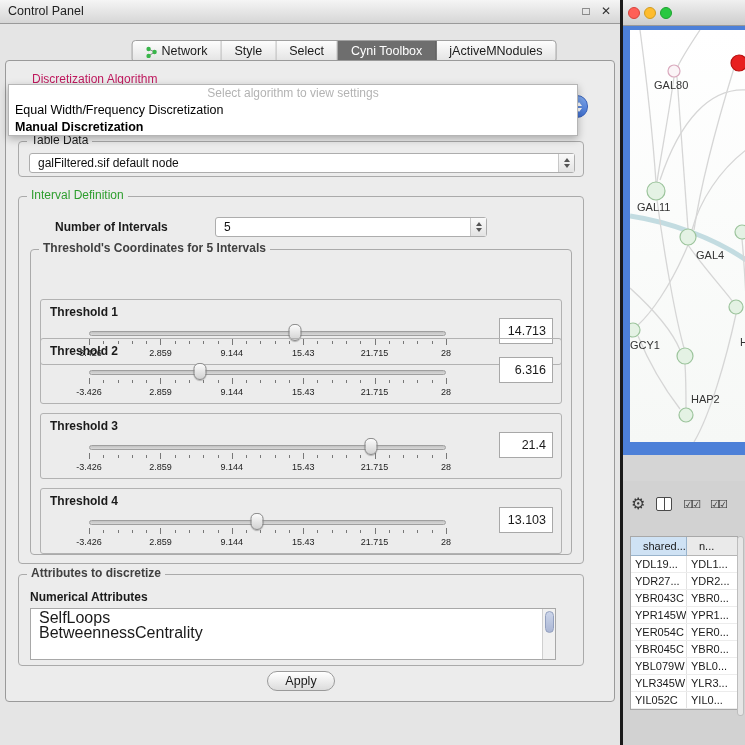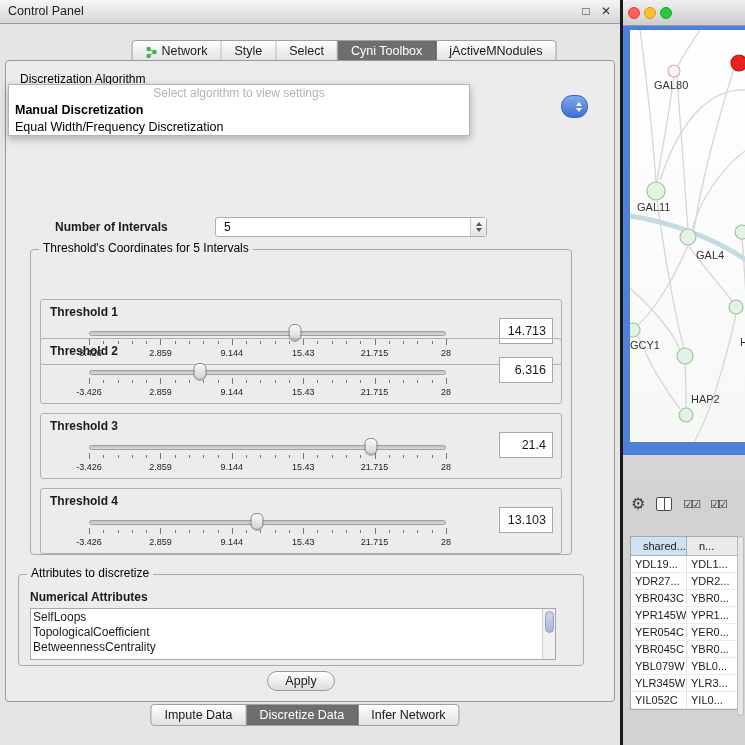--- a/index.html
+++ b/index.html
@@ -25,39 +25,39 @@
   #top-tabs { left:310px; top:40px; transform:translateX(-50%);margin-left:34px; }
   #bottom-tabs { left:305px; top:704px; transform:translateX(-50%); height:22px; }
   #bottom-tabs .seg { line-height:20px; }
 
   #content-panel { position:absolute; left:5px; top:60px; width:610px; height:642px;
     border:1px solid #9a9a9a; border-radius:4px; background:#ececec; }
 
   .group { position:absolute; border:1px solid #aaa; border-radius:4px; }
   .group-label { position:absolute; top:-9px; left:8px; background:#ececec; padding:0 4px; font-size:12px; white-space:nowrap; }
   .group-label.green { color:#2e9e2e; }
-  .group-label.blue { color:#000000; }
+  .group-label.blue { color:#404040;font-weight:bold; }
 
   
   .combo { position:absolute; height:20px; background:#fff; border:1px solid #adadad; border-radius:3px; display:flex; align-items:center; }
   .combo .val { flex:1; padding-left:8px; font-size:12px; color:#111; white-space:nowrap; overflow:hidden; }
   .spin { width:16px; height:100%; border-left:1px solid #c8c8c8; display:flex; flex-direction:column; align-items:center; justify-content:center; gap:2px; background:linear-gradient(#fafafa,#e3e3e3); }
   .tri-up { width:0; height:0; border-left:3.5px solid transparent; border-right:3.5px solid transparent; border-bottom:4px solid #555; }
   .tri-down { width:0; height:0; border-left:3.5px solid transparent; border-right:3.5px solid transparent; border-top:4px solid #555; }
 
   
-  #algo-label { position:absolute; left:20px; top:72px; font-size:12px; color:#000000; z-index:5; }
+  #algo-label { position:absolute; left:32px; top:72px; font-size:12px; color:#be185d; z-index:5; }
   #algo-combo-end { position:absolute; left:561px; top:95px; width:27px; height:23px; border-radius:11px;
     background:linear-gradient(#7fa8ec,#3f6fd0); border:1px solid #3a62b8; z-index:5;
     display:flex; flex-direction:column; align-items:center; justify-content:center; gap:2px; padding-left:8px; }
   #algo-combo-end .tri-up { border-bottom-color:#fff; }
   #algo-combo-end .tri-down { border-top-color:#fff; }
 
   
-  #popup { position:absolute; left:8px; top:84px; width:462px; height:52px; background:#fff;
+  #popup { position:absolute; left:8px; top:84px; width:570px; height:52px; background:#fff;
     border:1px solid #b5b5b5; box-shadow:0 3px 8px rgba(0,0,0,.28); z-index:10; }
   #popup .ph { height:17px; text-align:center; color:#b3b3b3; font-size:12px; line-height:16px; }
   #popup .item { height:17px; line-height:17px; padding-left:6px; font-size:12.5px; color:#000; }
   #popup .item.bold { font-weight:bold; }
 
   
   .thr-box { position:absolute; left:40px; width:522px; height:66px; border:1px solid #b2b2b2; border-radius:3px; }
   .thr-label { position:absolute; left:9px; top:5px; font-weight:bold; font-size:12px; }
   .slider-wrap { position:absolute; left:48px; top:24px; width:357px; height:36px; }
   .slider-track { position:absolute; left:0; right:0; top:7px; height:5px; background:linear-gradient(#c2c2c2,#d9d9d9); border:1px solid #9f9f9f; border-radius:3px; }
@@ -67,21 +67,21 @@
   .tick { position:absolute; top:2px; width:1px; height:3px; background:#777; }
   .tick.major { top:0; height:6px; }
   .tick-labels { position:absolute; left:0; right:0; top:24px; height:10px; }
   .tick-label { position:absolute; transform:translateX(-50%); font-size:9px; color:#222; white-space:nowrap; }
   .value-field { position:absolute; right:8px; top:18px; width:54px; height:26px; background:#fff; border:1px solid #a8a8a8;
     font-size:12.5px; text-align:right; line-height:24px; padding-right:6px; }
 
   
   #attr-list { position:absolute; left:30px; top:608px; width:526px; height:52px; background:#fff; border:1px solid #a8a8a8; overflow:hidden; }
   .list-inner { position:absolute; left:0; top:1px; right:13px; }
-  .list-item { height:15px; line-height:15px; padding-left:2px; font-size:12px; white-space:nowrap; }
+  .list-item { height:15px; line-height:15px; padding-left:8px; font-size:16px; white-space:nowrap; }
   .vscroll { position:absolute; right:0; top:0; bottom:0; width:13px; background:#f1f1f1; border-left:1px solid #cfcfcf; }
   .vscroll .thumb { position:absolute; left:2px; top:2px; width:9px; height:22px; background:linear-gradient(#cdd6ea,#aab6d4); border:1px solid #93a0bf; border-radius:5px; }
 
   #apply-btn { position:absolute; left:267px; top:671px; width:68px; height:20px; border:1px solid #9a9a9a; border-radius:10px;
     background:linear-gradient(#ffffff,#dcdcdc); font-size:12.5px; text-align:center; line-height:18px; }
 
   
   #right-side { position:absolute; left:623px; top:0; width:122px; height:745px; background:#d5d5d5; }
   #net-window { position:absolute; left:0; top:0; width:122px; height:455px; background:#4d80d8; }
   #net-titlebar { position:absolute; left:0; top:0; width:122px; height:26px; background:linear-gradient(#f0f0f0,#cdcdcd); border-bottom:1px solid #999; }
@@ -164,25 +164,38 @@
     <div id="content-panel"></div>
 
     <span id="algo-label">Discretization Algorithm</span>
     <div id="algo-combo-end">
       <div class="tri-up"></div>
       <div class="tri-down"></div>
     </div>
 
     <div id="popup">
       <div class="ph">Select algorithm to view settings</div>
+      <div class="item">Equal Width/Frequency Discretization</div>
       <div class="item bold">Manual Discretization</div>
-      <div class="item">Equal Width/Frequency Discretization</div>
-    </div>
-
-
+    </div>
+
+    <div class="group" style="left:18px; top:141px; width:566px; height:36px;">
+      <span class="group-label">Table Data</span>
+      <div class="combo" style="left:10px; top:11px; width:546px;">
+        <span class="val">galFiltered.sif default node</span>
+        <span class="spin">
+            <span class="tri-up"></span>
+            <span class="tri-down"></span>
+          </span>
+      </div>
+    </div>
+
+    <div class="group" style="left:18px; top:196px; width:566px; height:368px;">
+      <span class="group-label green">Interval Definition</span>
+    </div>
     <span id="num-int-label">Number of Intervals</span>
     <div class="combo" style="left:215px; top:217px; width:272px;">
       <span class="val">5</span>
       <span class="spin">
           <span class="tri-up"></span>
           <span class="tri-down"></span>
         </span>
     </div>
 
     <div class="group" style="left:30px; top:249px; width:542px; height:306px;">
@@ -369,41 +382,29 @@
       <div class="value-field">13.103</div>
     </div>
 
     <div class="group" style="left:18px; top:574px; width:566px; height:92px;">
       <span class="group-label blue">Attributes to discretize</span>
     </div>
     <span id="attr-list-label">Numerical Attributes</span>
     <div id="attr-list">
       <div class="list-inner">
           <div class="list-item">SelfLoops</div>
-          <div class="list-item">TopologicalCoefficient</div>
           <div class="list-item">BetweennessCentrality</div>
         </div>
       <div class="vscroll">
           <div class="thumb"></div>
         </div>
     </div>
 
     <div id="apply-btn">Apply</div>
 
-    <div class="seg-bar" id="bottom-tabs">
-      <div class="seg">
-          <span>Impute Data</span>
-        </div>
-      <div class="seg selected">
-          <span>Discretize Data</span>
-        </div>
-      <div class="seg">
-          <span>Infer Network</span>
-        </div>
-    </div>
   </div>
 
   <div id="right-side">
 
     <div id="net-window">
       <div id="net-titlebar">
         <span class="light" id="light-red"></span>
         <span class="light" id="light-yellow"></span>
         <span class="light" id="light-green"></span>
       </div>

